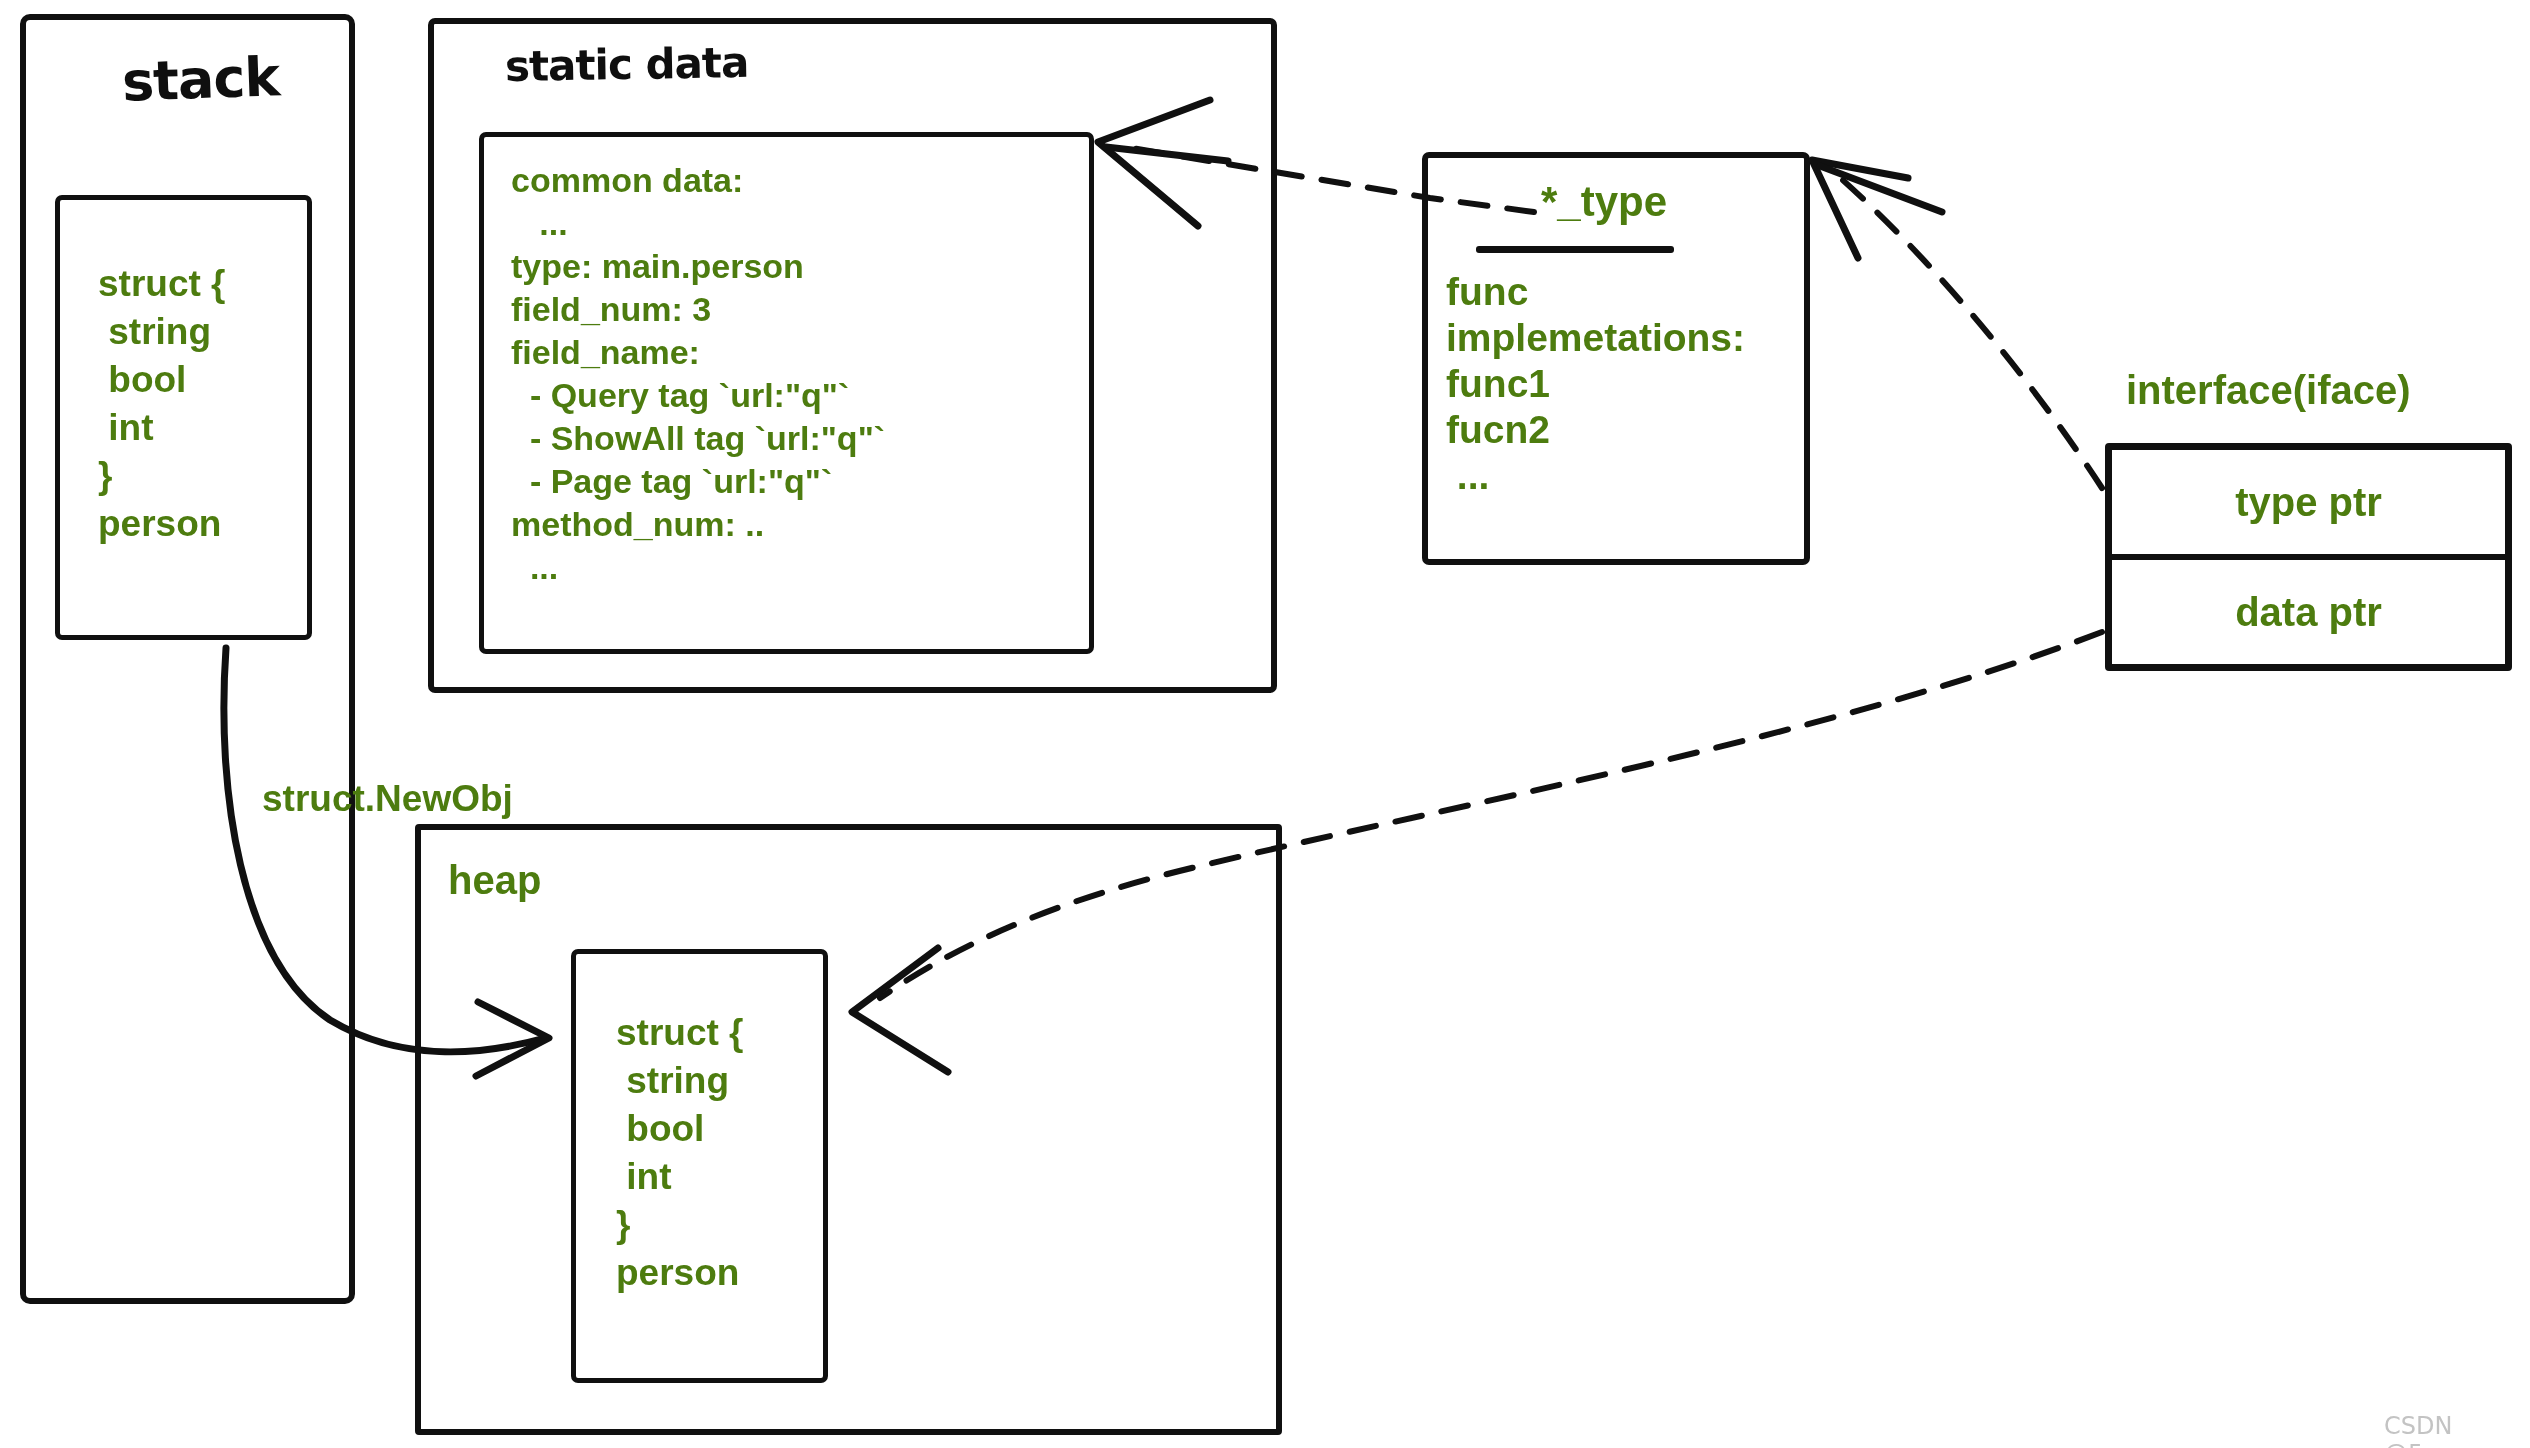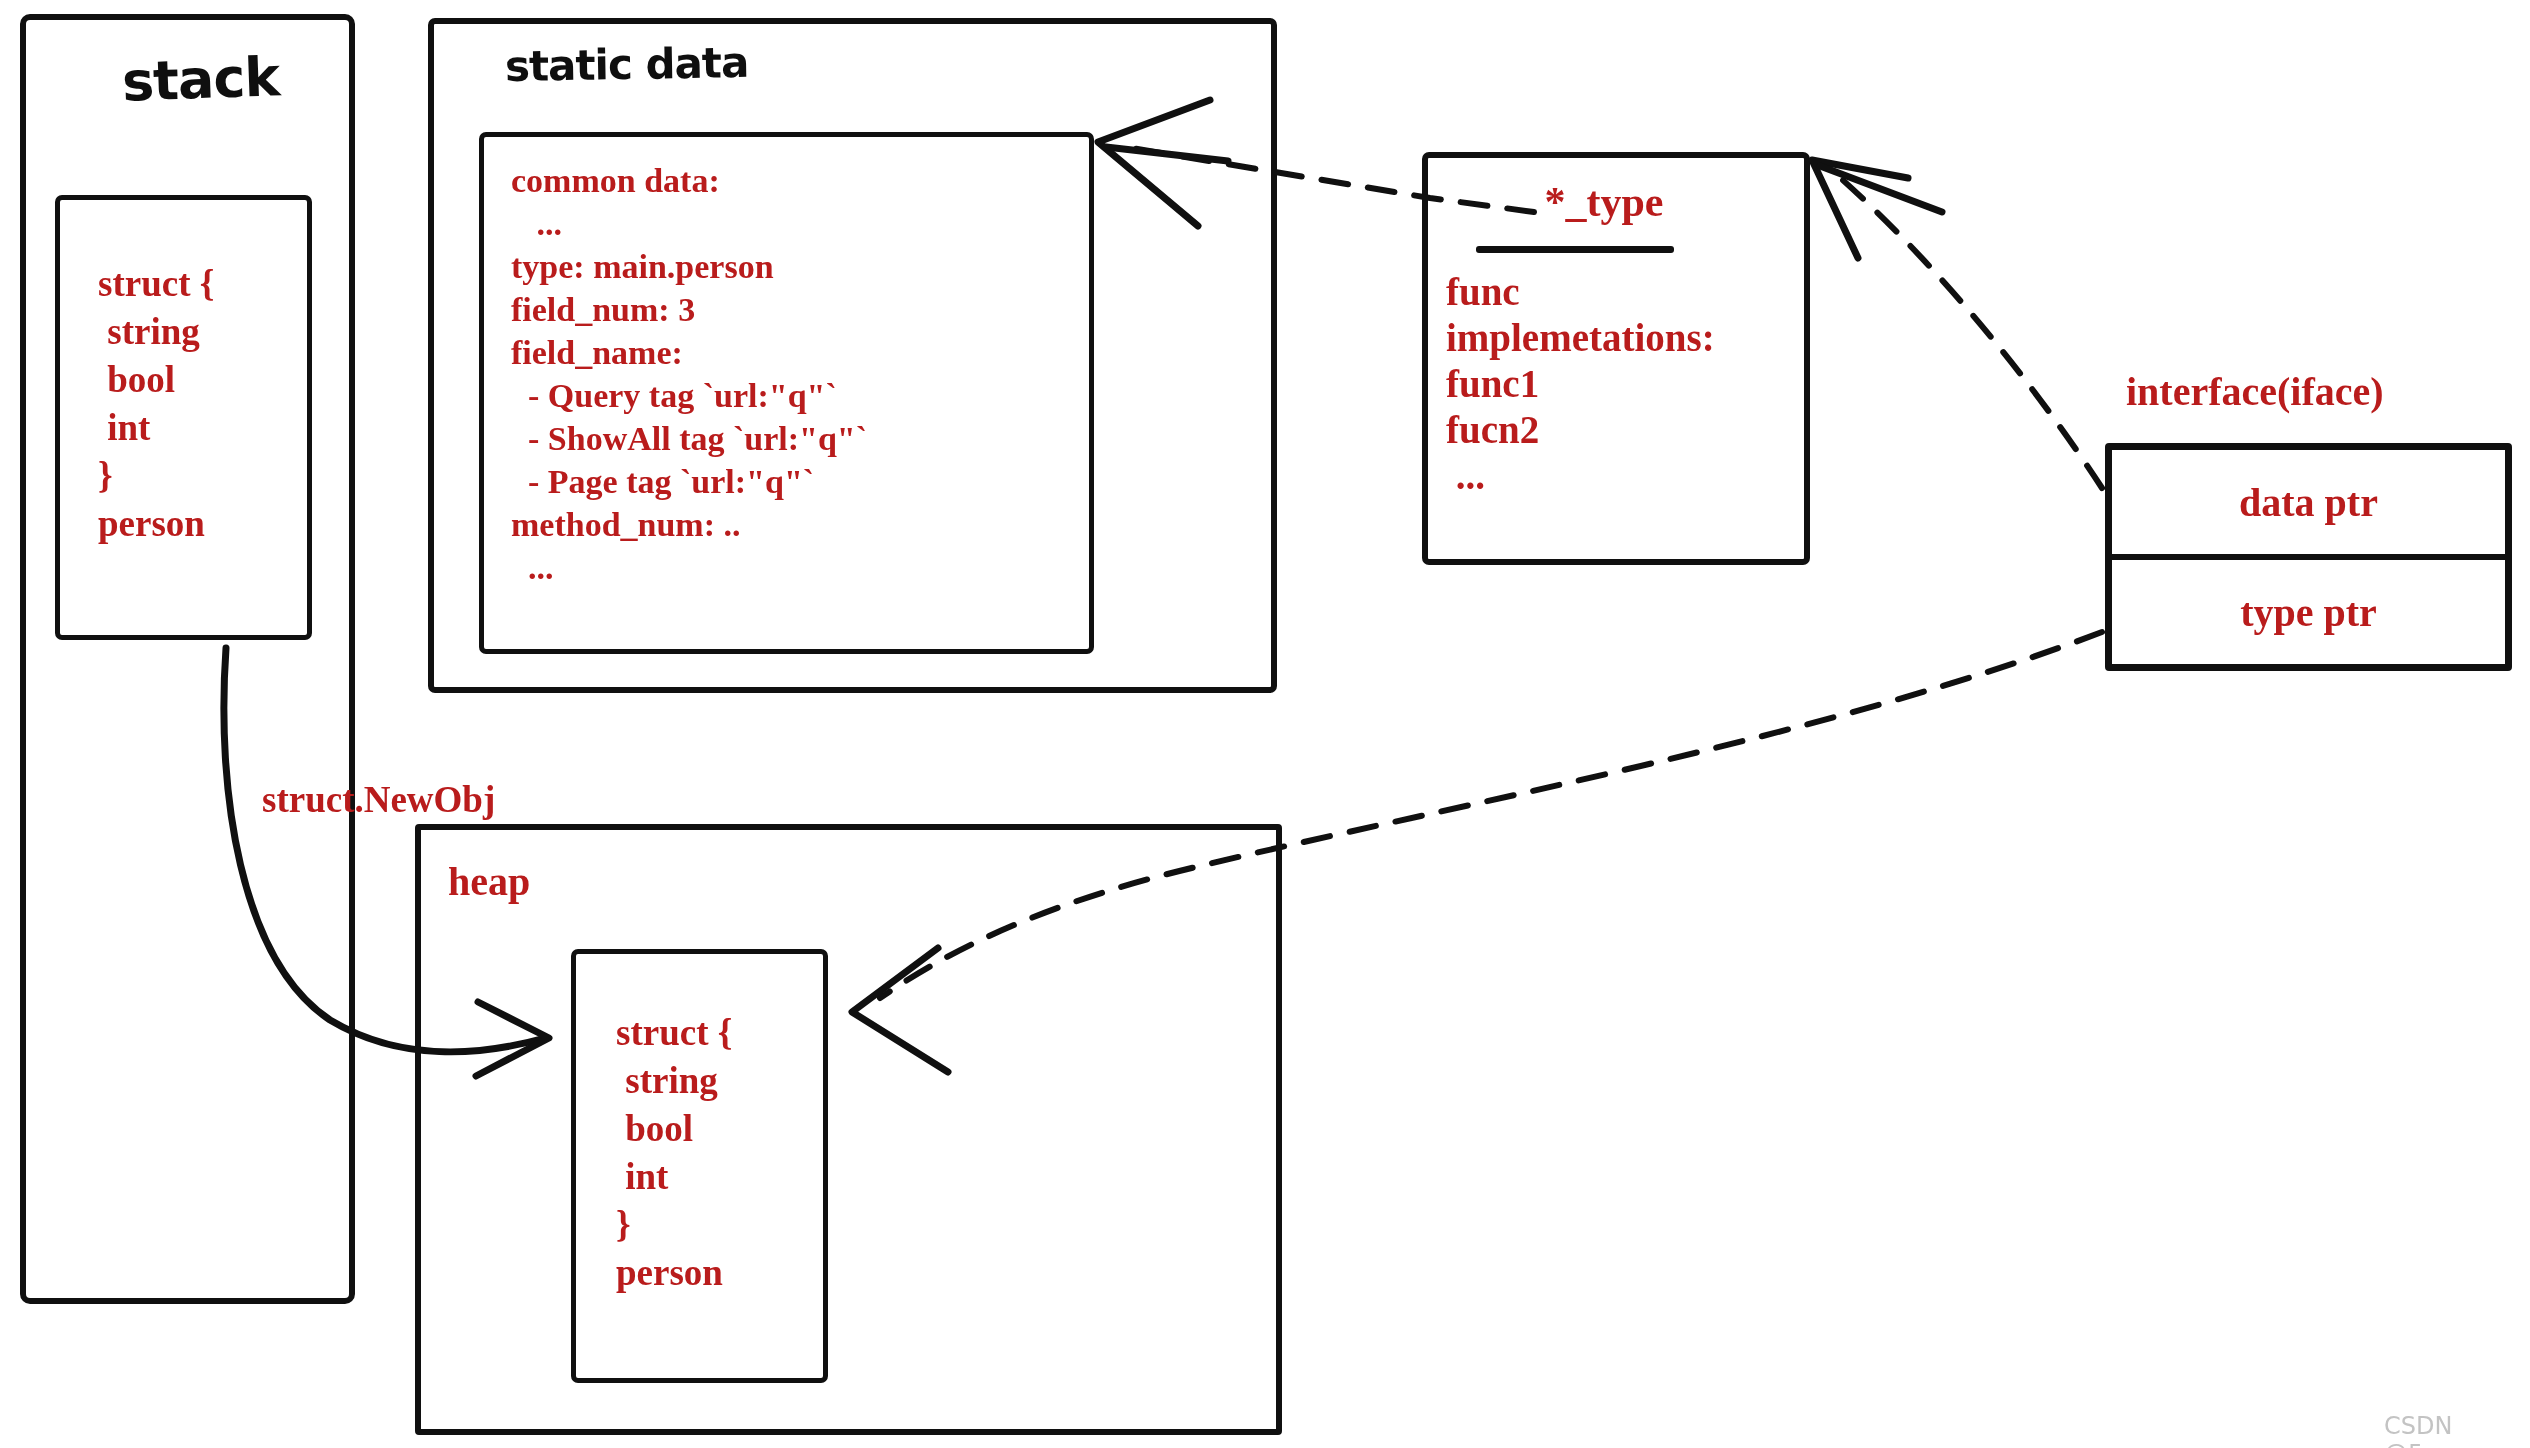--- a/index.html
+++ b/index.html
@@ -1,21 +1,21 @@
 <!DOCTYPE html>
 <html><head>
 <meta charset="utf-8">
 <style>
   html,body{margin:0;padding:0;background:#ffffff;}
   .canvas{position:relative;width:2530px;height:1448px;background:#ffffff;overflow:hidden;
           color:#111;}
   .box{position:absolute;border:6px solid #101010;border-radius:7px;background:transparent;box-sizing:border-box;}
   .box.thin{border-width:5px;}
   .box.thick{border-width:7px;border-radius:4px;}
-  .code{font-family:Liberation Serif, serif;font-weight:bold;color:#b91c1c;}
+  .code{font-family:Liberation Sans, sans-serif;font-weight:bold;color:#4d7c0f;}
   .lines{white-space:pre;position:absolute;}
   .hand{font-family:"DejaVu Sans",sans-serif;font-weight:bold;color:#0f0f0f;letter-spacing:-1px;}
   .abs{position:absolute;}
   .cellwrap{position:absolute;display:flex;flex-direction:column;box-sizing:border-box;}
   .cell{flex:1;display:flex;align-items:center;justify-content:center;}
   .cell+.cell{border-top:6px solid #101010;}
   .underline-bar{position:absolute;background:#101010;border-radius:3px;}
   svg.overlay{position:absolute;left:0;top:0;pointer-events:none;}
   .watermark{font-family:"DejaVu Sans",sans-serif;color:#c3c3c3;font-weight:normal;}
 </style>
@@ -53,22 +53,22 @@
   <div class="underline-bar" style="left:1476px;top:246px;width:198px;height:7px;"></div>
   <div class="code lines" style="left:1446px;top:269px;font-size:39px;line-height:46px;">func
 implemetations:
 func1
 fucn2
  ...</div>
 
   <div class="code abs" style="left:2126px;top:368px;font-size:40px;">interface(iface)</div>
   <div class="box thick" style="left:2105px;top:443px;width:407px;height:228px;"></div>
   <div class="cellwrap" style="left:2112px;top:450px;width:393px;height:214px;">
+    <div class="cell code" style="font-size:40px;">type ptr</div>
     <div class="cell code" style="font-size:40px;">data ptr</div>
-    <div class="cell code" style="font-size:40px;">type ptr</div>
   </div>
 
   <div class="box" style="left:415px;top:824px;width:867px;height:611px;border-radius:4px;"></div>
   <div class="code abs" style="left:448px;top:858px;font-size:40px;">heap</div>
   <div class="box thin" style="left:571px;top:949px;width:257px;height:434px;"></div>
   <div class="code lines" style="left:616px;top:1009px;font-size:37px;line-height:48px;">struct {
  string
  bool
  int
 }

